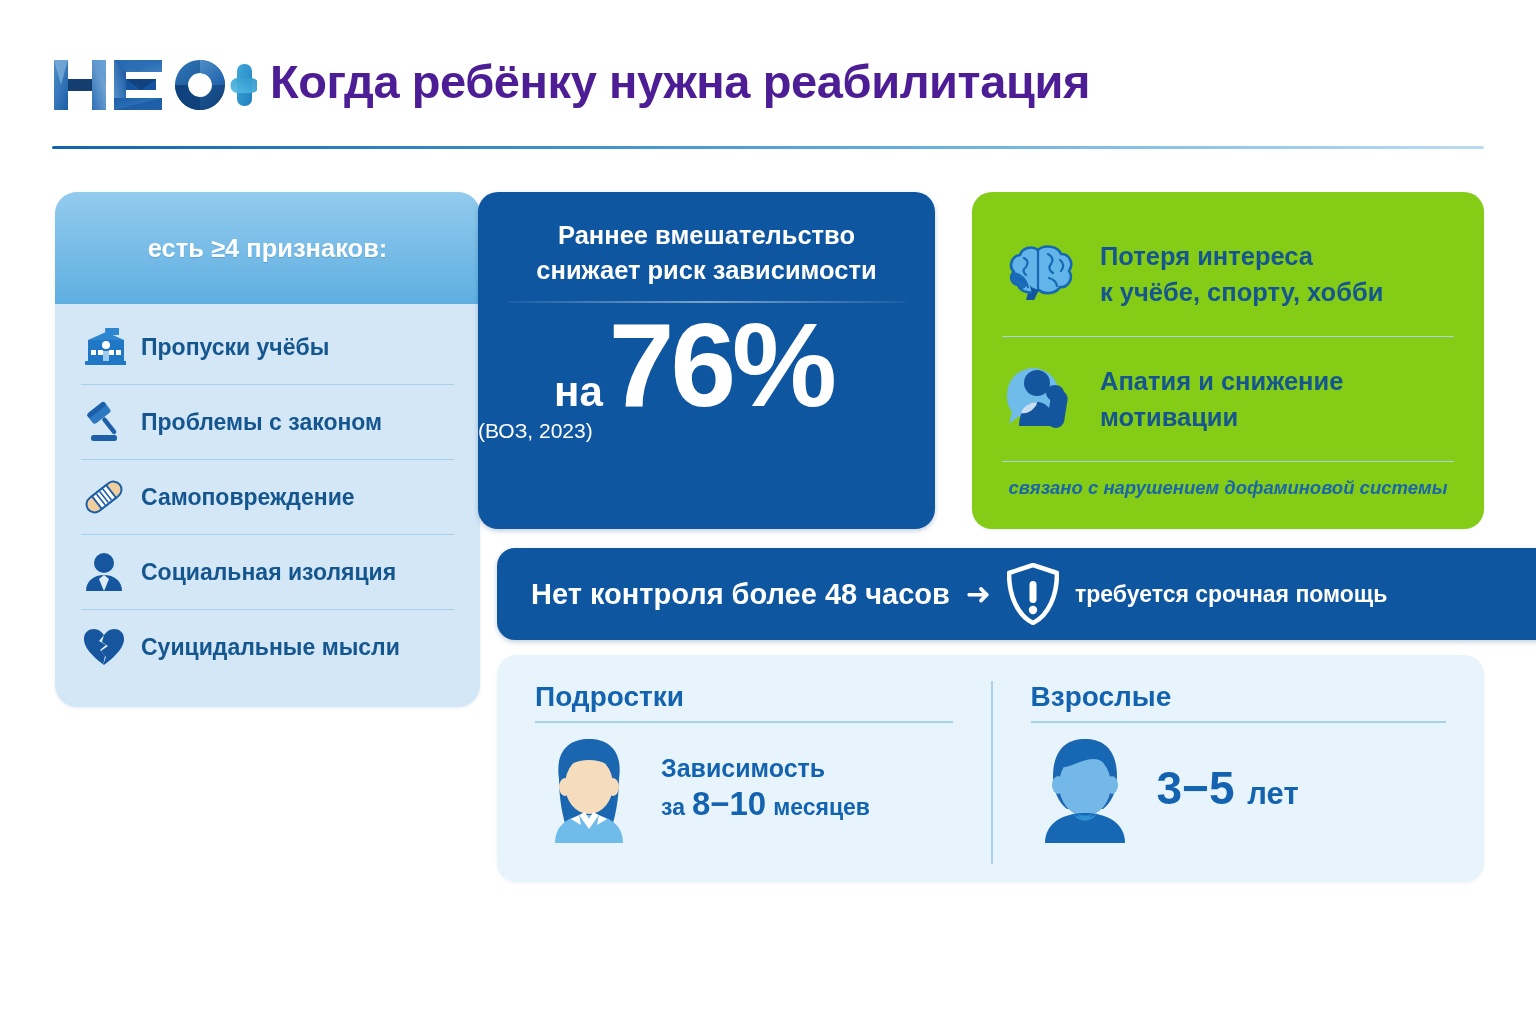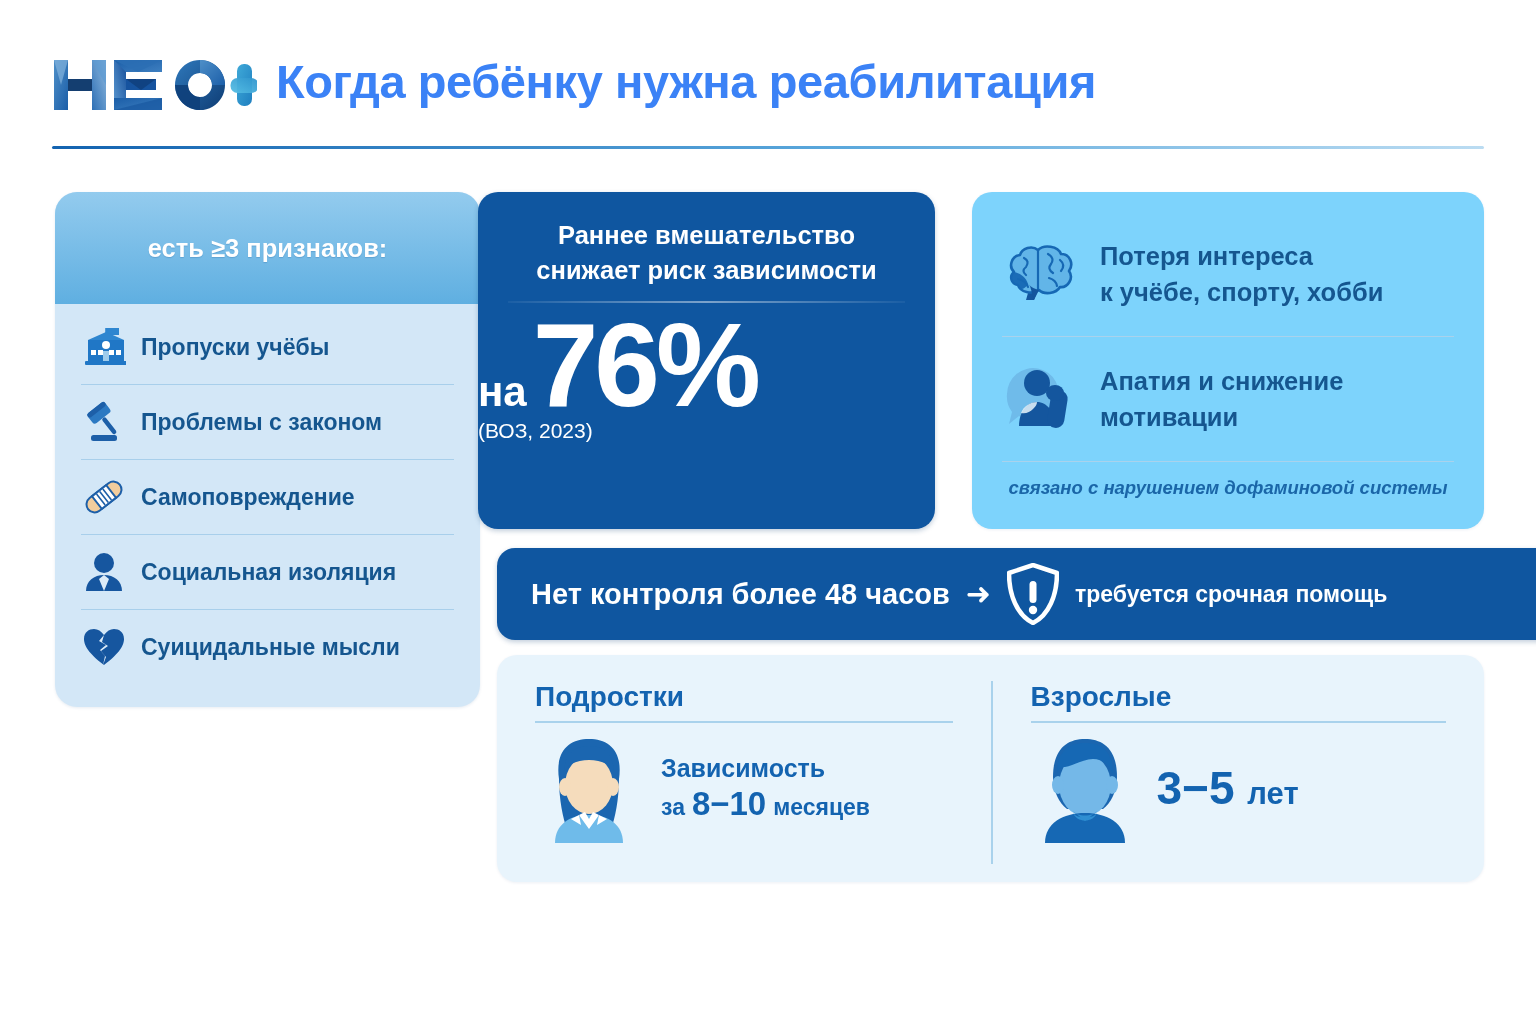--- a/index.html
+++ b/index.html
@@ -27,25 +27,25 @@
     display: inline-block;
     vertical-align: middle;
     height: 62px;
     width: 205px;
     position: absolute;
     left: 0;
     top: 8px;
   }
   #page-title {
     position: absolute;
-    left: 224px;
+    left: 218px;
     top: 0px;
     font-size: 47px;
     font-weight: bold;
-    color: #3b82f6;
+    color: #4c1d95;
     letter-spacing: -0.4px;
     white-space: nowrap;
     line-height: 72px;
   }
   #title-rule {
     position: absolute;
     left: 52px;
     top: 146px;
     width: 1432px;
     height: 3px;
@@ -129,21 +129,21 @@
     line-height: 35px;
   }
   #stat-divider {
     margin: 13px 30px 0 30px;
     height: 2px;
     background: linear-gradient(to right, rgba(255,255,255,0.05), rgba(255,255,255,0.45), rgba(255,255,255,0.05));
   }
   #stat-value-row {
     display: flex;
     align-items: baseline;
-    justify-content: flex-start;
+    justify-content: center;
     margin-top: 6px;
     padding-right: 26px;
   }
   #stat-prefix {
     color: #ffffff;
     font-size: 42px;
     font-weight: bold;
     margin-right: 6px;
   }
   #stat-number {
@@ -162,21 +162,21 @@
   }
 
   
   #symptoms-card {
     position: absolute;
     left: 972px;
     top: 192px;
     width: 512px;
     height: 337px;
     border-radius: 20px;
-    background: #7dd3fc;
+    background: #84cc16;
     box-shadow: 0 1px 3px rgba(20,70,130,0.08);
     box-sizing: border-box;
     padding: 20px 30px 0 30px;
   }
   .symptom-row {
     display: flex;
     align-items: center;
     gap: 20px;
     height: 124px;
     border-bottom: 1.5px solid #A9D2EC;
@@ -357,21 +357,21 @@
     </svg>
   </div>
 
   <div id="page-title">Когда ребёнку нужна реабилитация</div>
 </div>
 <div id="title-rule"></div>
 
 <div id="left-card">
   <div id="left-card-header">
     <div>
-      <div class="htxt">есть ≥3 признаков:</div>
+      <div class="htxt">есть ≥4 признаков:</div>
     </div>
   </div>
 
   <div id="sign-list">
 
     <div class="sign-row">
       <span class="sign-icon">
         <svg width="44" height="40" viewBox="0 0 44 40">
           <rect x="25" y="1" width="12" height="7" fill="#2E86D0"></rect>
           <rect x="23.2" y="1" width="2" height="12" fill="#2E86D0"></rect>

